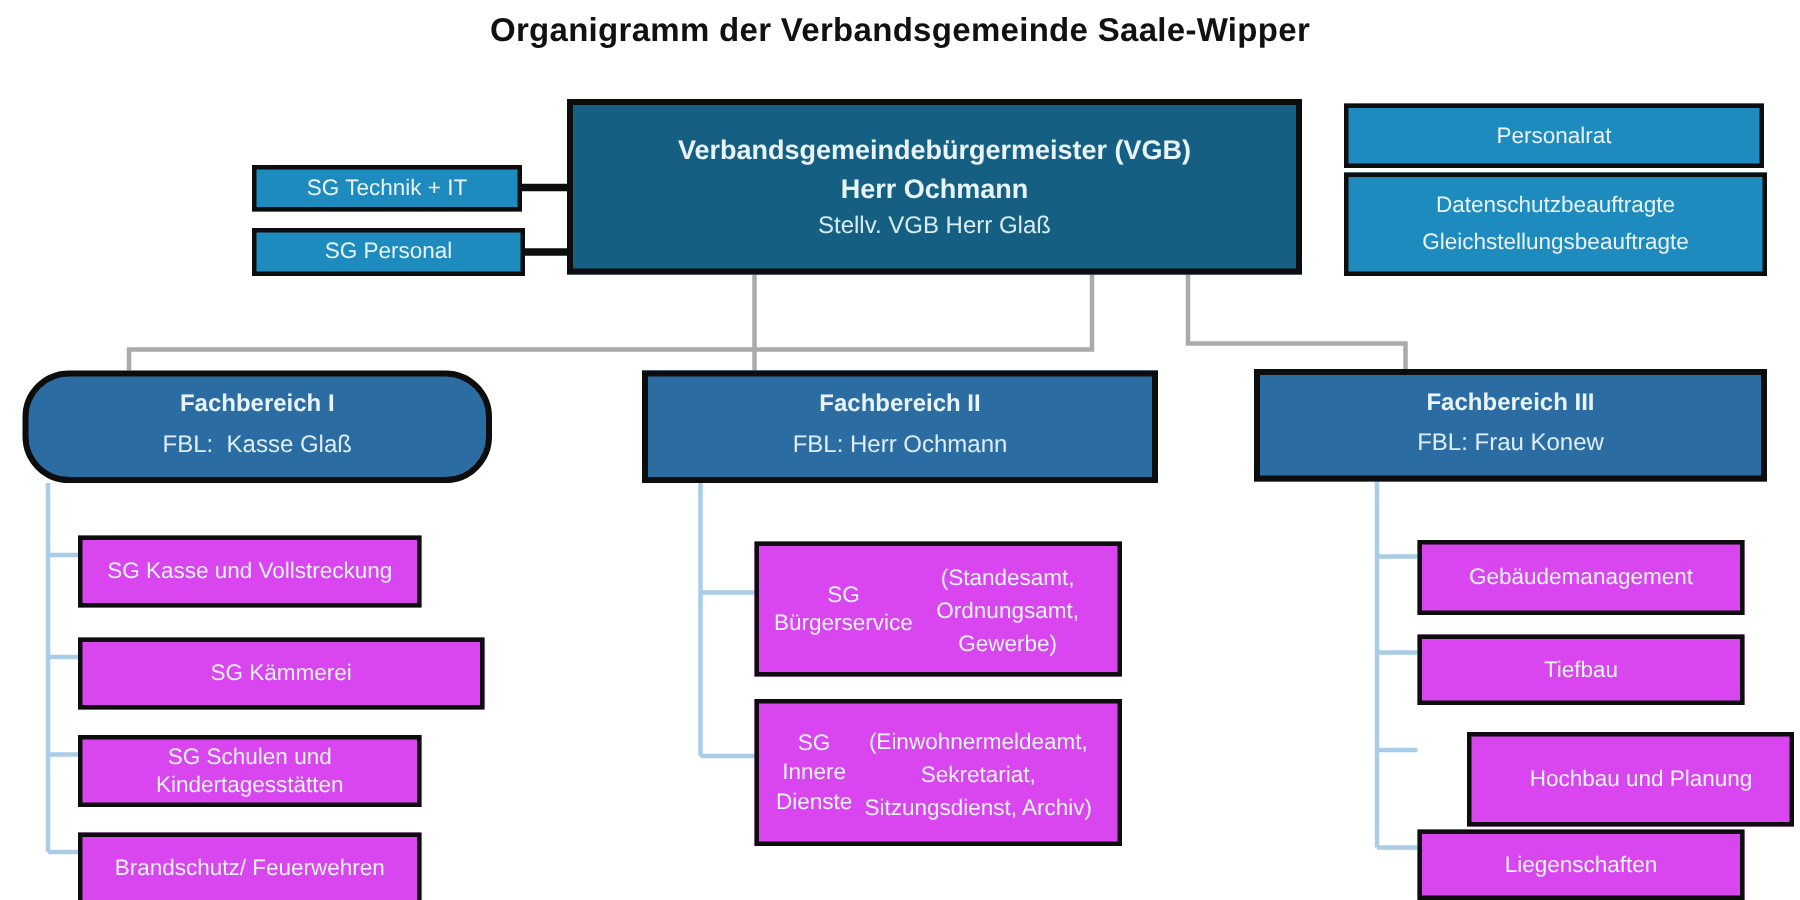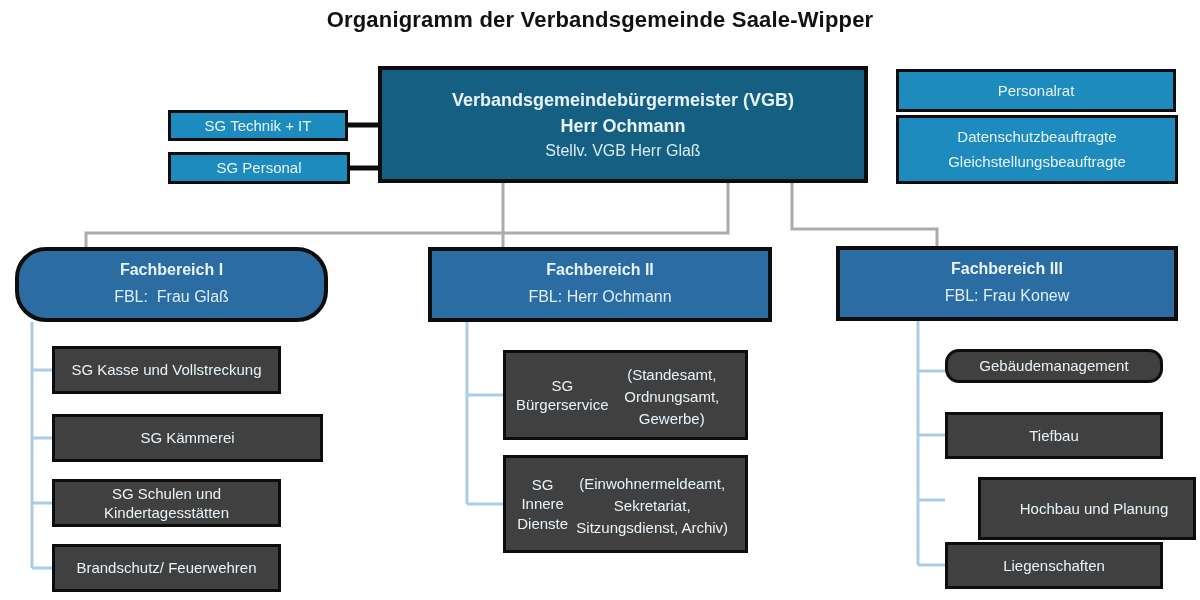--- a/index.html
+++ b/index.html
@@ -36,29 +36,29 @@
   .fb{
     background:#2b6ca3;border-width:4px;flex-direction:column;
     justify-content:space-between;padding:9px 6px 10px 6px;
   }
   #fb1{left:15px; top:247px;width:313px;height:75px;border-radius:31px;}
   #fb2{left:428px;top:247px;width:344px;height:75px;}
   #fb3{left:836px;top:246px;width:342px;height:75px;}
   .fb-title{font-size:16px;font-weight:bold;}
   .fb-leader{font-size:16px;white-space:pre-wrap;color:#ddeefa;}
   
-  .unit{background:#404040;font-size:15px;padding:2px 10px;}
+  .unit{background:#d946ef;font-size:15px;padding:2px 10px;margin-top:11px;}
   .unit .detail{display:block;margin-top:4px;line-height:1.45;}
   #u11{left:52px;top:346px;width:229px;height:48px;}
   #u12{left:52px;top:414px;width:271px;height:48px;}
   #u13{left:52px;top:479px;width:229px;height:48px;}
   #u14{left:52px;top:544px;width:229px;height:48px;}
   #u21{left:503px;top:350px;width:245px;height:90px;}
   #u22{left:503px;top:455px;width:245px;height:98px;flex-direction:row;}
-  #u31{left:945px;top:349px;width:218px;height:34px;border-radius:14px;}
+  #u31{left:945px;top:349px;width:218px;height:50px;}
   #u32{left:945px;top:412px;width:218px;height:47px;}
   #u33{left:978px;top:477px;width:218px;height:63px;padding-left:24px;}
   #u34{left:945px;top:542px;width:218px;height:47px;}
 </style>
 </head>
 <body>
 
 <div class="canvas">
 
   <div class="title">Organigramm der Verbandsgemeinde Saale-Wipper</div>
@@ -99,21 +99,21 @@
   <div class="box staff" id="b-personalrat">
     <span>Personalrat</span>
   </div>
   <div class="box staff" id="b-datenschutz">
     <span>Datenschutzbeauftragte</span>
     <span>Gleichstellungsbeauftragte</span>
   </div>
 
   <div class="box fb" id="fb1">
     <span class="fb-title">Fachbereich I</span>
-    <span class="fb-leader">FBL:  Frau Glaß</span>
+    <span class="fb-leader">FBL:  Kasse Glaß</span>
   </div>
   <div class="box unit" id="u11">
     <span>SG Kasse und Vollstreckung</span>
   </div>
   <div class="box unit" id="u12">
     <span>SG Kämmerei</span>
   </div>
   <div class="box unit" id="u13">
     <span>SG Schulen und Kindertagesstätten</span>
   </div>

